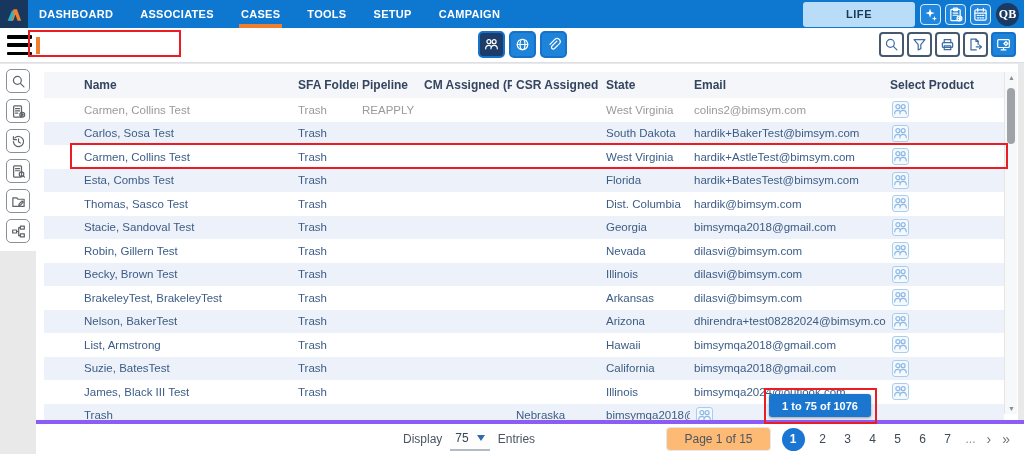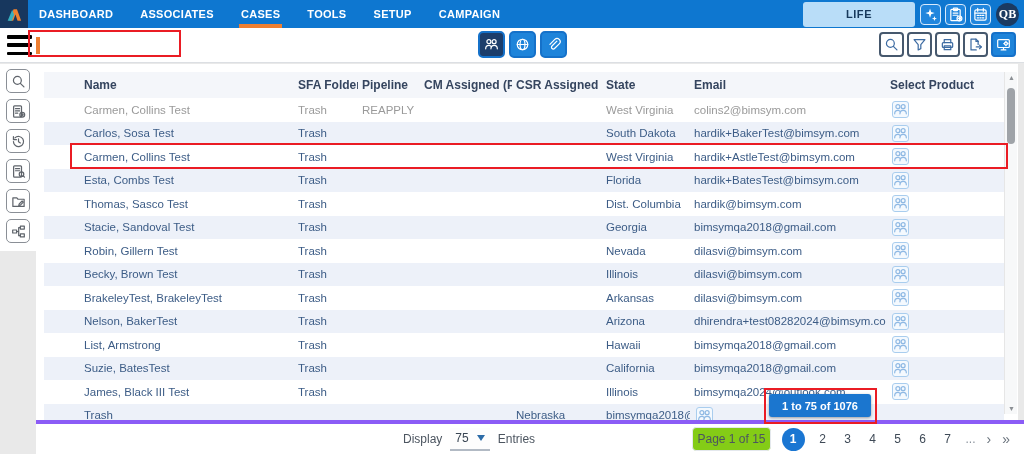--- a/index.html
+++ b/index.html
@@ -63,21 +63,21 @@
   
   .count-tooltip { position:absolute; left:769px; top:394px; width:102px; height:23px; background:#1b76cf; color:#fff; font-size:11px; font-weight:700; border-radius:3px; display:flex; align-items:center; justify-content:center; z-index:40; box-shadow:0 1px 3px rgba(0,0,0,.35); }
 
   
   .footer { position:absolute; left:36px; top:420px; width:988px; height:34px; background:#fff; border-top:4px solid #8b5cf6; z-index:10; }
   .display-group { position:absolute; left:367px; top:0; height:100%; display:flex; align-items:center; gap:8px; font-size:12px; color:#4c5560; }
   .display-select { display:flex; align-items:center; gap:8px; padding:3px 5px 4px; background:#fdfdfd; border-bottom:2px solid #b2bac4; cursor:pointer; }
   .display-select .val { color:#3a4654; font-size:12px; }
   .caret { width:0; height:0; border-left:4.5px solid transparent; border-right:4.5px solid transparent; border-top:6px solid #2d6ca8; }
   .pagination { position:absolute; right:14px; top:0; height:100%; display:flex; align-items:center; gap:11px; font-size:12px; color:#3f4a57; }
-  .pageinfo { background:#84cc16; border:1px solid #e4e8ed; border-radius:4px; padding:4px 4px; color:#4c5560; }
+  .pageinfo { background:#fdba74; border:1px solid #e4e8ed; border-radius:4px; padding:4px 17px; color:#4c5560; }
   #pages { display:flex; align-items:center; gap:11px; }
   .page { min-width:14px; text-align:center; cursor:pointer; color:#3f4a57; }
   .page.active { width:23px; height:23px; min-width:23px; border-radius:50%; background:#1a76d2; color:#fff; font-weight:700; line-height:23px; }
   .pg-ellipsis { color:#8a929c; cursor:pointer; }
   .pg-next, .pg-last { color:#6a737d; font-size:14px; cursor:pointer; }
 
   
   .anno { position:absolute; border:2px solid #ea1c24; z-index:60; pointer-events:none; }
   .anno-title { left:28px; top:30px; width:153px; height:27px; }
   .anno-row { left:70px; top:143px; width:938px; height:26px; }

